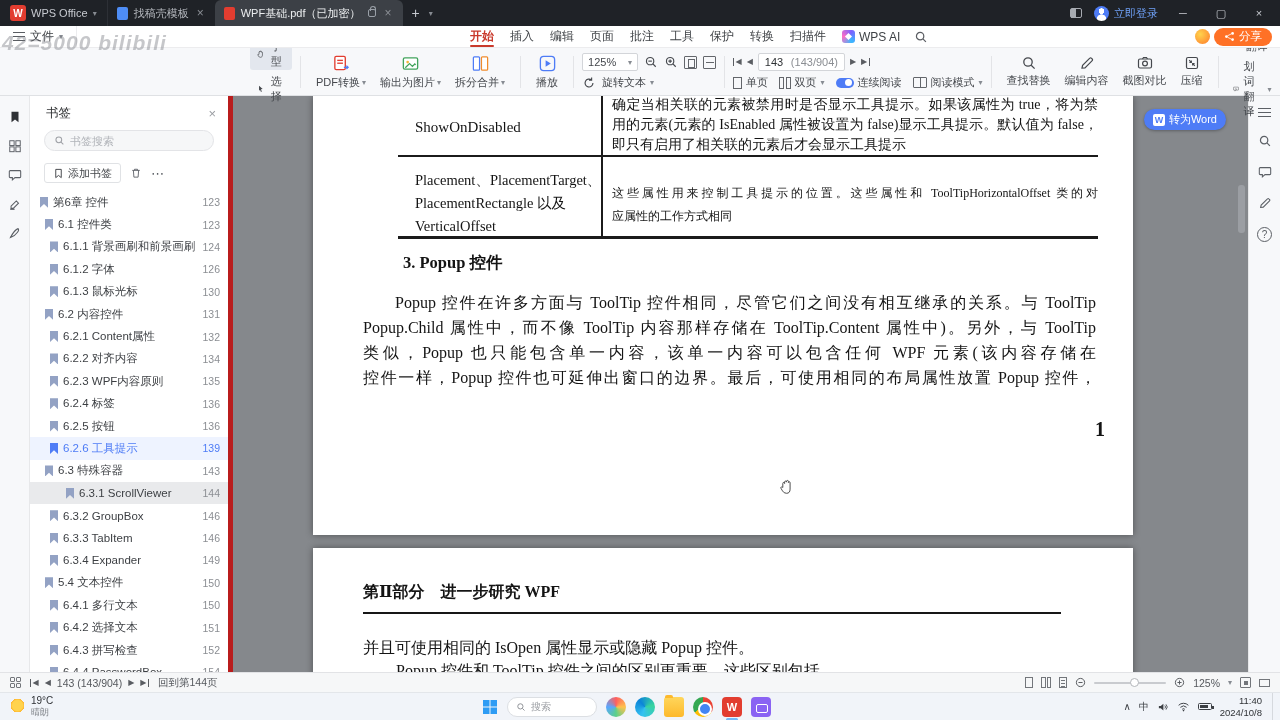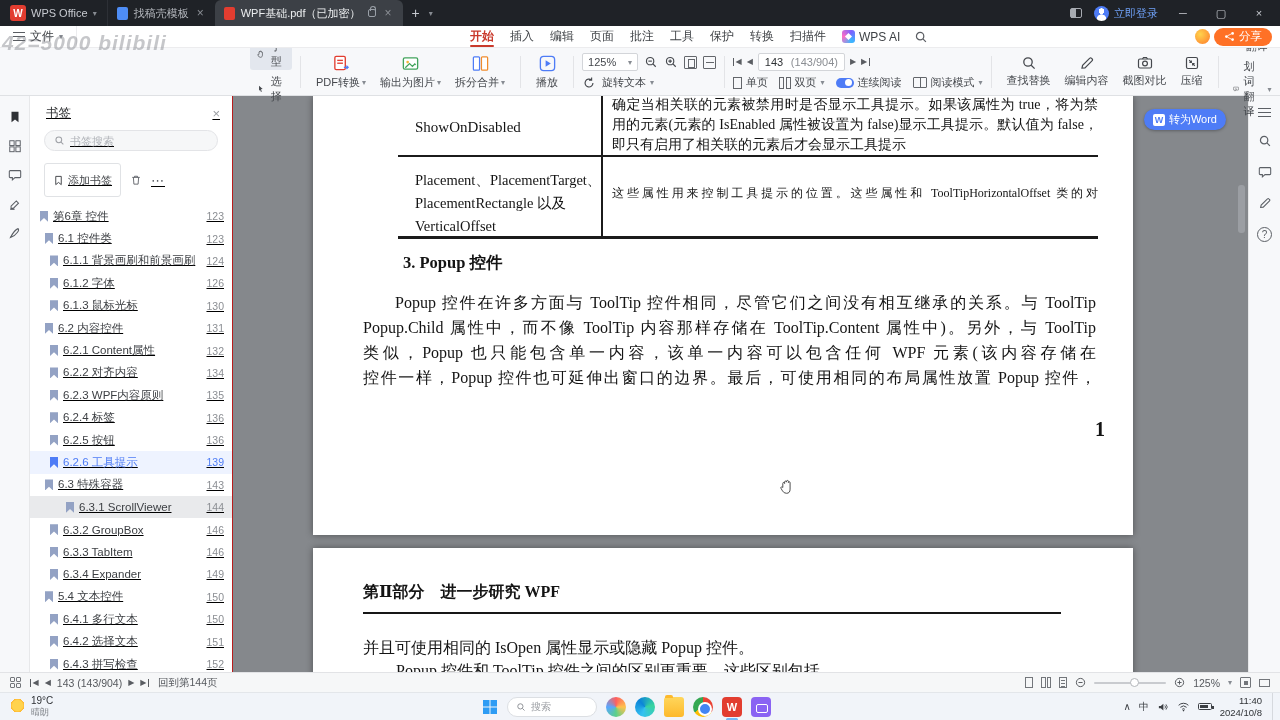--- a/index.html
+++ b/index.html
@@ -77,28 +77,28 @@
   .bookm { width:14px; height:11px; border:1px solid #63666b; border-radius:1px; position:relative; }
   .bookm::after { content:''; position:absolute; left:6px; top:-1px; width:1px; height:11px; background:#63666b; }
   .apps-ico { width:13px; height:13px; display:grid; grid-template-columns:1fr 1fr; gap:2px; margin-left:auto; margin-right:20px; }
   .apps-ico i { background:#85888d; border-radius:1px; }
 
   
   .leftstrip { position:absolute; left:0; top:96px; bottom:48px; width:30px; background:#f7f8fa; border-right:1px solid #e7e8ea; display:flex; flex-direction:column; align-items:center; padding-top:14px; gap:15px; z-index:5; color:#5c6066; }
   .leftstrip .act { color:#2e3135; }
 
   
-  .bmpanel { position:absolute; left:30px; top:96px; bottom:48px; width:203px; background:#fff; border-right:1px solid #b91c1c; z-index:5; display:flex; flex-direction:column;text-decoration:underline; }
+  .bmpanel { position:absolute; left:30px; top:96px; bottom:48px; width:203px; background:#fff; border-right:5px solid #b91c1c; z-index:5; display:flex; flex-direction:column; }
   .bm-head { height:34px; flex:none; display:flex; align-items:center; padding:0 12px 0 16px; font-size:12.5px; color:#2f3133; }
   .bm-close { margin-left:auto; color:#9a9da2; font-size:13px; }
   .bm-search { margin:0 14px; height:21px; flex:none; border:1px solid #e3e4e7; background:#f6f7f8; border-radius:11px; display:flex; align-items:center; gap:5px; padding:0 9px; color:#9ea1a6; }
   .bm-search input { border:none; outline:none; background:transparent; font-size:11px; flex:1; min-width:0; color:#3c3f43; font-family:inherit; }
   .bm-search input::placeholder { color:#b0b3b8; }
   .bm-actions { display:flex; align-items:center; gap:9px; margin:12px 14px 5px; flex:none; color:#5c6066; }
-  .addbtn { display:flex; align-items:center; gap:4px; border:1px solid #e0e2e5; border-radius:3px; height:20px; padding:16px 8px; font-size:11px; color:#43464a; }
+  .addbtn { display:flex; align-items:center; gap:4px; border:1px solid #e0e2e5; border-radius:3px; height:20px; padding:2px 8px; font-size:11px; color:#43464a; }
   .dots { font-size:13px; color:#5c6066; letter-spacing:1px; }
   .bm-list { flex:1; overflow:hidden; margin-top:3px; }
   .bm-row { height:22.4px; display:flex; align-items:center; gap:5px; padding:0 8px 0 10px; font-size:11.5px; color:#3c3f43; }
   .bm-row.lv1 { padding-left:15px; }
   .bm-row.lv2 { padding-left:20px; }
   .bm-ico { width:8px; height:11px; flex:none; background:#93a2c4; clip-path:polygon(0 0,100% 0,100% 100%,50% 66%,0 100%); }
   .bm-label { white-space:nowrap; overflow:hidden; text-overflow:ellipsis; flex:1; }
   .bm-page { font-size:10.5px; color:#8b8e93; flex:none; }
   .bm-row.sel { background:#eef3ff; color:#4e7cf6; }
   .bm-row.sel .bm-page { color:#4e7cf6; }
@@ -643,20 +643,21 @@
       <div class="just">用的元素(元素的 IsEnabled 属性被设置为 false)显示工具提示。默认值为 false，</div>
       <div>即只有启用了相关联的元素后才会显示工具提示</div>
     </div>
     <div class="t-r2c1">
       <div>Placement、PlacementTarget、</div>
       <div>PlacementRectangle 以及</div>
       <div>VerticalOffset</div>
     </div>
     <div class="t-r2c2">
       <div class="just">这些属性用来控制工具提示的位置。这些属性和 ToolTipHorizontalOffset 类的对</div>
+      <div>应属性的工作方式相同</div>
     </div>
     <div class="p1head">3. Popup 控件</div>
     <div class="p1body">
       <div class="bl first">Popup 控件在许多方面与 ToolTip 控件相同，尽管它们之间没有相互继承的关系。与 ToolTip</div>
       <div class="bl">Popup.Child 属性中，而不像 ToolTip 内容那样存储在 ToolTip.Content 属性中)。另外，与 ToolTip</div>
       <div class="bl">类似，Popup 也只能包含单一内容，该单一内容可以包含任何 WPF 元素(该内容存储在</div>
       <div class="bl">控件一样，Popup 控件也可延伸出窗口的边界。最后，可使用相同的布局属性放置 Popup 控件，</div>
     </div>
     <div class="pno">1</div>
     <span class="handcur">

